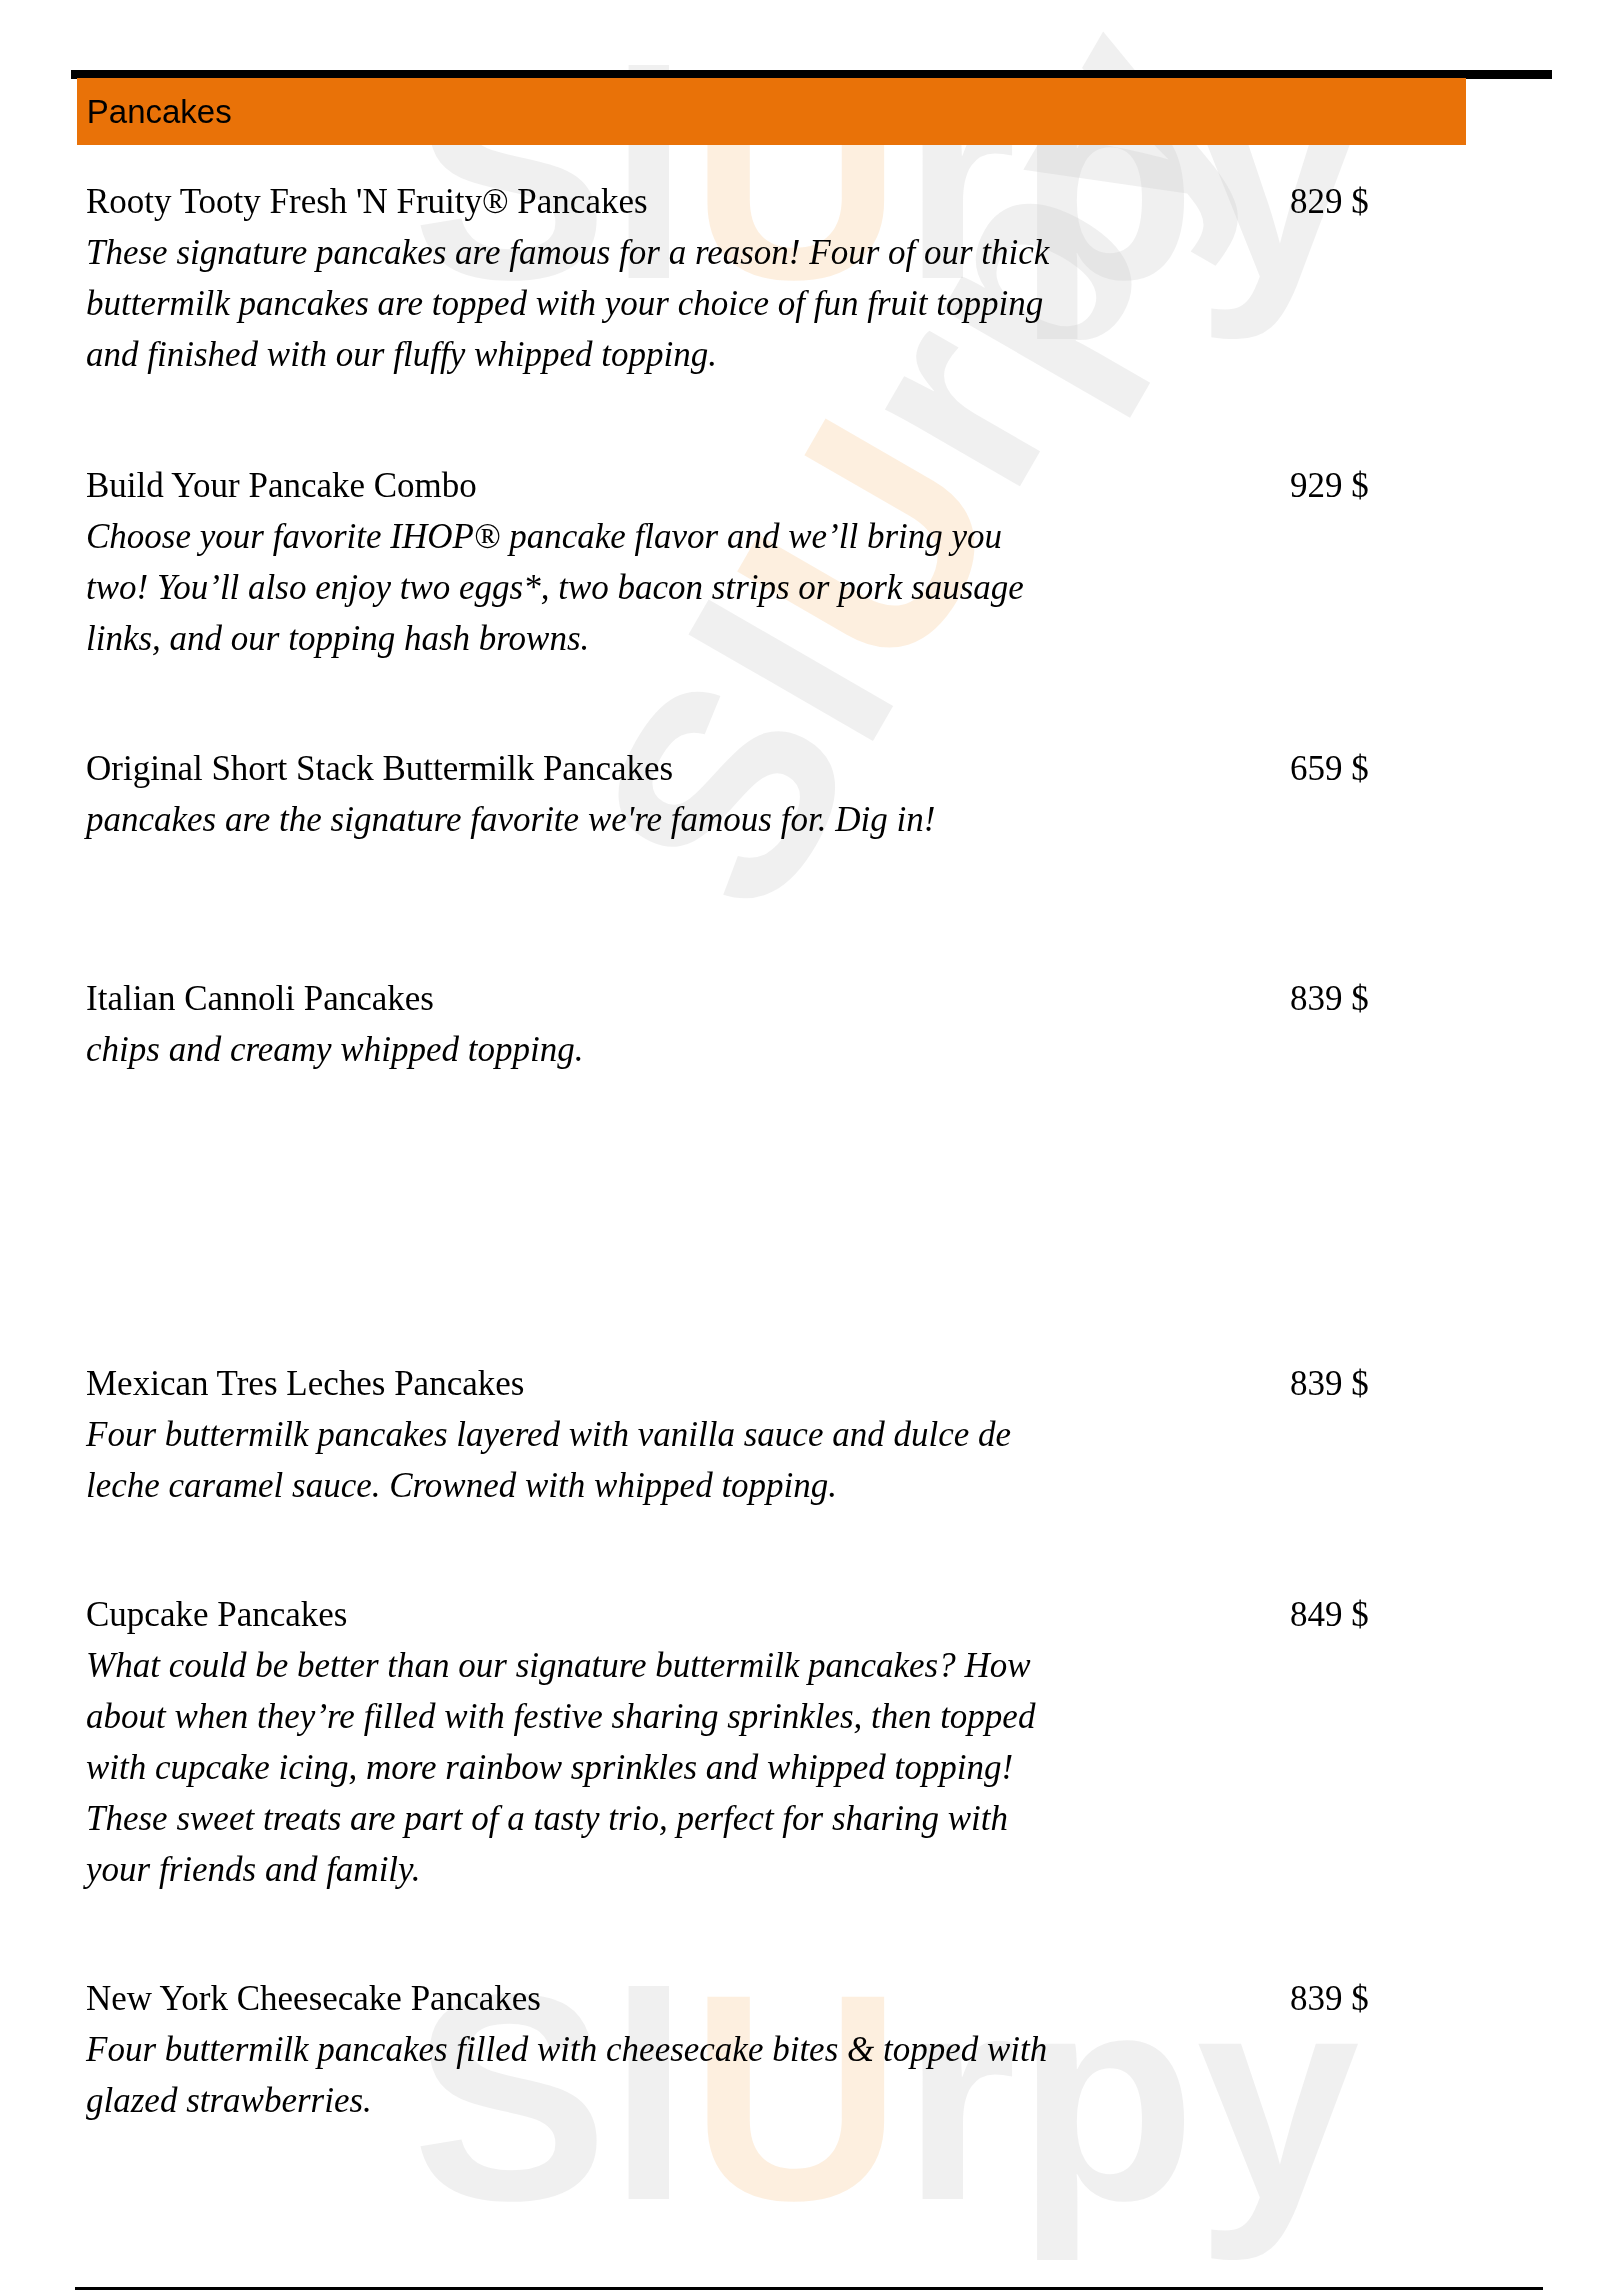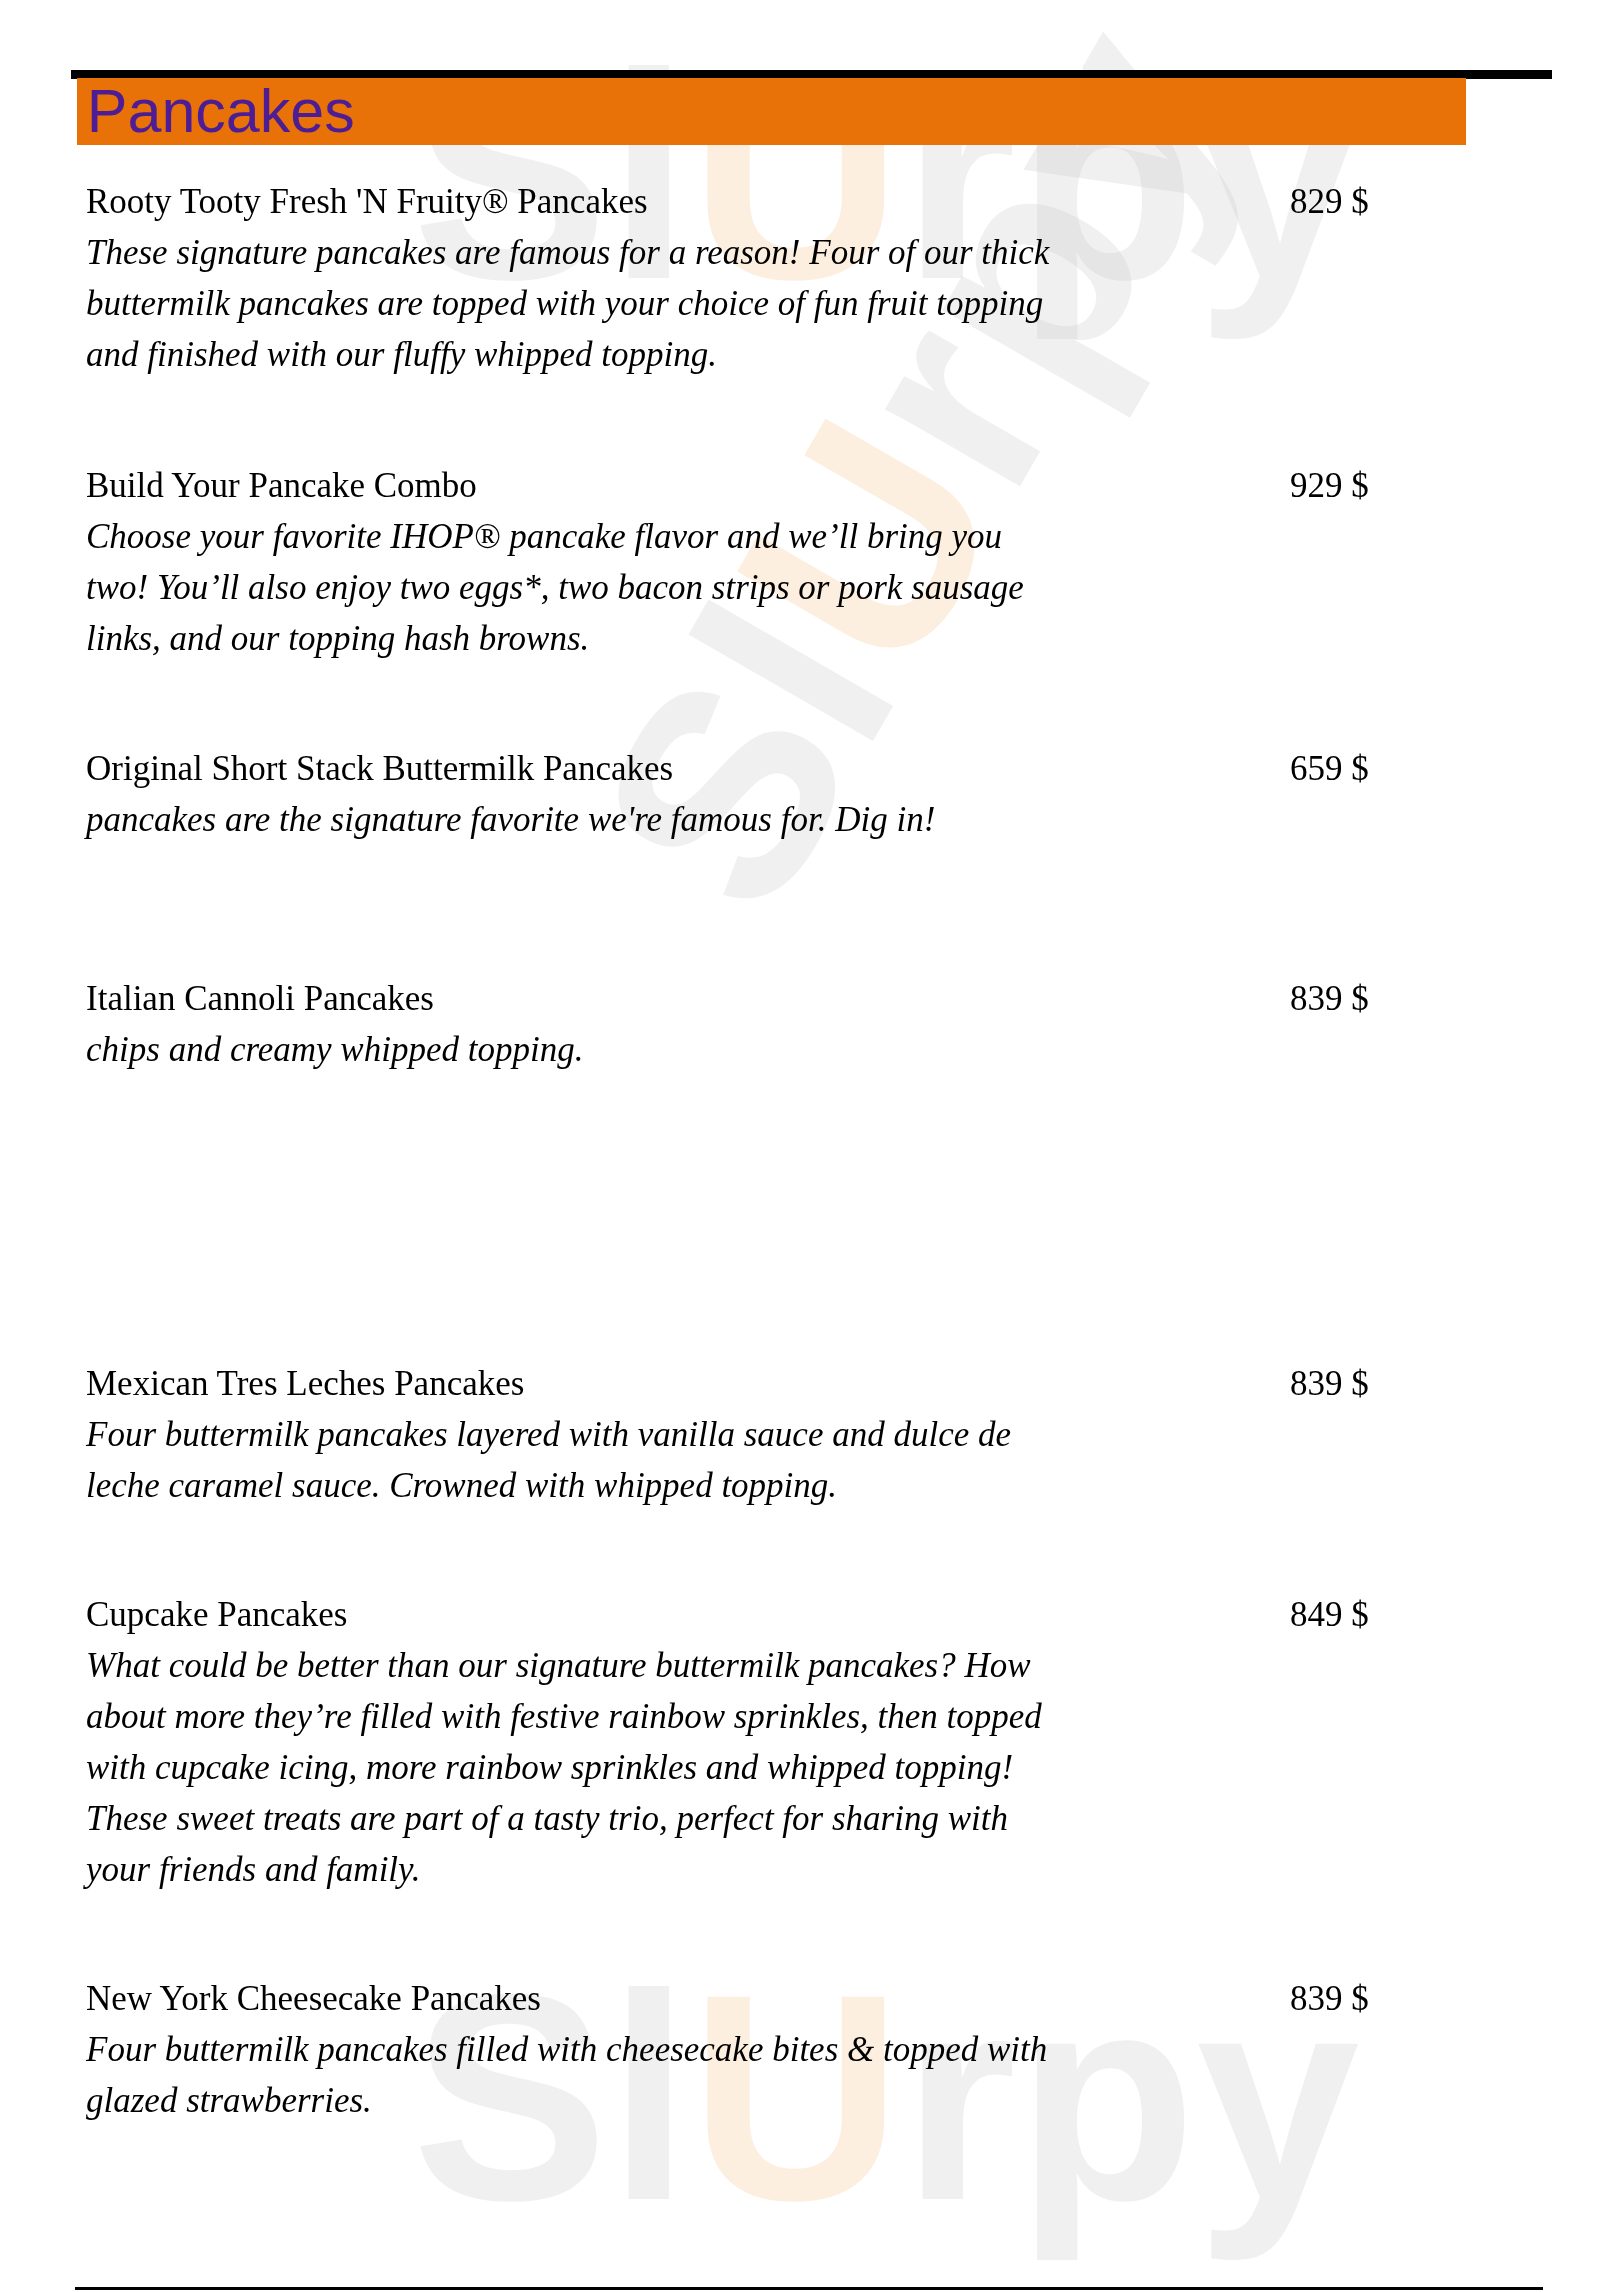--- a/index.html
+++ b/index.html
@@ -1,19 +1,19 @@
 <!DOCTYPE html>
 <html><head>
 <meta charset="utf-8">
 <style>
   html, body { margin:0; padding:0; background:#ffffff; }
   body { width:1621px; height:2293px; position:relative; overflow:hidden; font-family:"Liberation Serif", "DejaVu Serif", serif; color:#000; }
   .topline { position:absolute; left:71px; top:70px; width:1481px; height:8.8px; background:#000; }
   .header { position:absolute; left:77px; top:78px; width:1389px; height:67px; background:#e97208; }
-  .header-title { position:absolute; left:9.8px; top:3.9px; font-family:"Liberation Sans", "DejaVu Sans", sans-serif; font-size:61px; color:#4c1d95; line-height:59px; }
+  .header-title { position:absolute; left:9.8px; top:3.9px; font-family:"Liberation Sans", "DejaVu Sans", sans-serif; font-size:33px; color:#000000; line-height:59px; }
   .watermark { position:absolute; font-family:"Liberation Sans", "DejaVu Sans", sans-serif; font-weight:bold; font-size:294px; color:rgba(200,200,200,0.28); pointer-events:none; transform:rotate(0deg); line-height:1; white-space:nowrap; }
   .watermark .u { color:rgba(248,180,110,0.22); }
   .item { position:absolute; left:86px; width:1353px; }
   .item-name { font-size:35px; line-height:51px; white-space:nowrap; }
   .item-desc { font-size:35px; line-height:51px; width:1166px; }
   .item-desc span { display:block; white-space:nowrap;font-style:italic; }
   .item-price { position:absolute; left:1204px; top:0; font-size:35px; line-height:51px; white-space:nowrap;text-align:center; }
   .bottomline { position:absolute; left:75px; top:2287px; width:1468px; height:2.9px; background:#000; }
 </style>
 </head>
@@ -77,21 +77,21 @@
     <span>Four buttermilk pancakes layered with vanilla sauce and dulce de</span>
     <span>leche caramel sauce. Crowned with whipped topping.</span>
   </div>
 </div>
 
 <div class="item" style="top:1589px;">
   <div class="item-name">Cupcake Pancakes</div>
   <div class="item-price">849 $</div>
   <div class="item-desc">
     <span>What could be better than our signature buttermilk pancakes? How</span>
-    <span>about more they’re filled with festive rainbow sprinkles, then topped</span>
+    <span>about when they’re filled with festive sharing sprinkles, then topped</span>
     <span>with cupcake icing, more rainbow sprinkles and whipped topping!</span>
     <span>These sweet treats are part of a tasty trio, perfect for sharing with</span>
     <span>your friends and family.</span>
   </div>
 </div>
 
 <div class="item" style="top:1973px;">
   <div class="item-name">New York Cheesecake Pancakes</div>
   <div class="item-price">839 $</div>
   <div class="item-desc">

